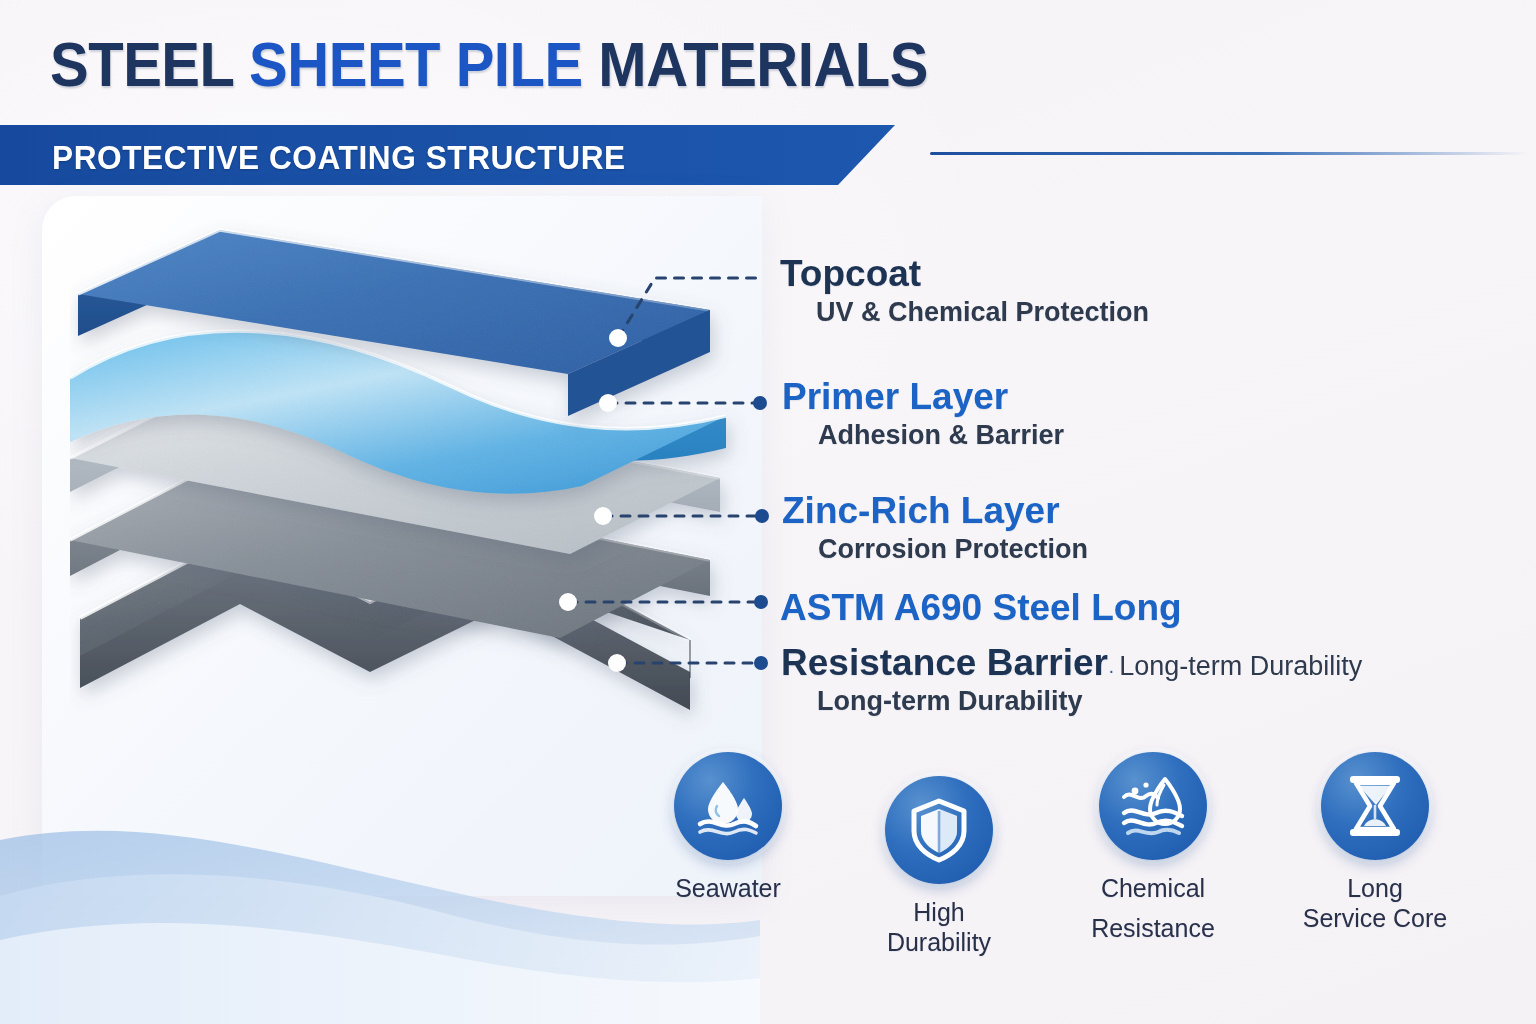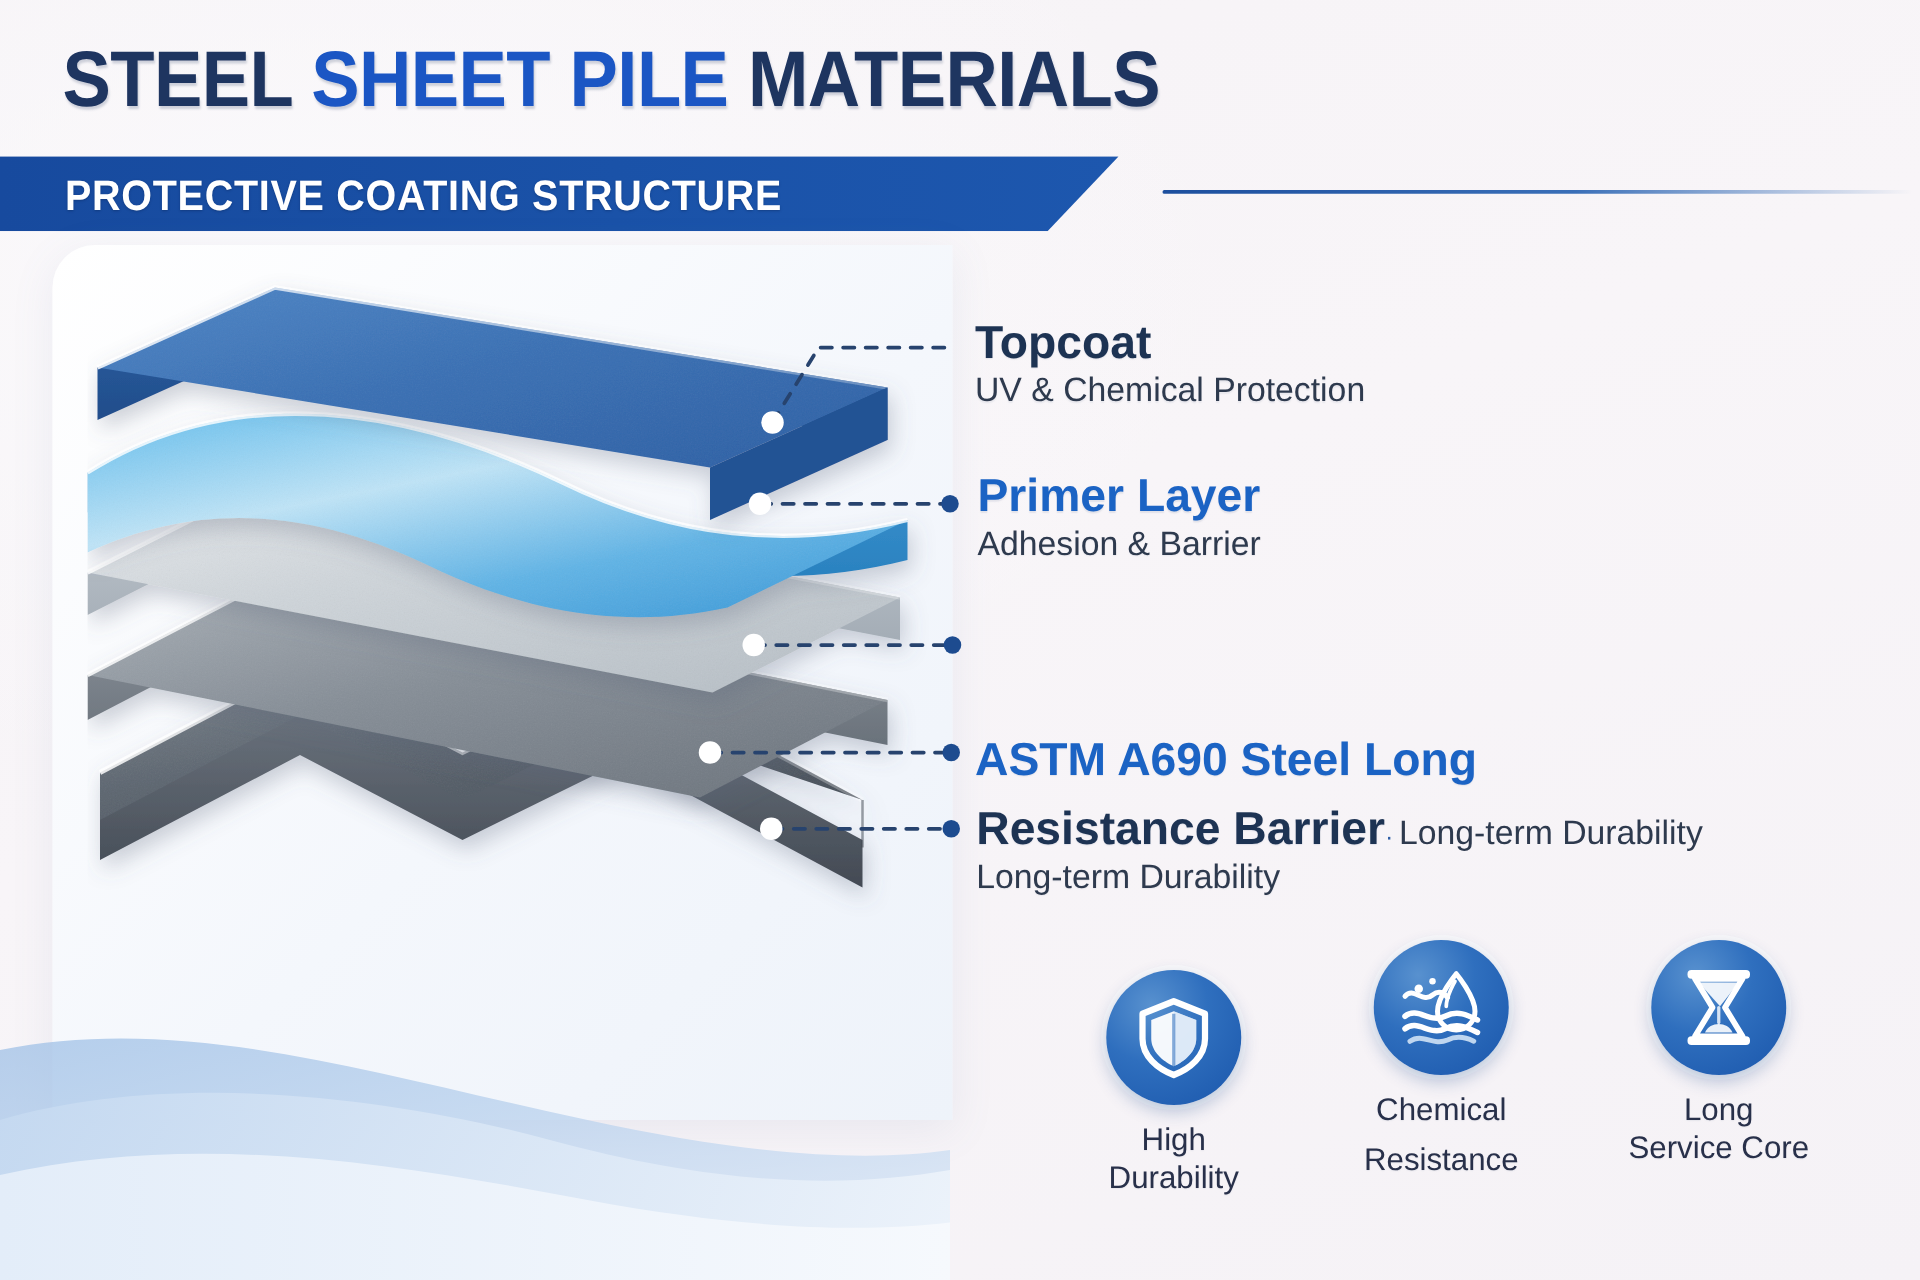--- a/index.html
+++ b/index.html
@@ -64,22 +64,23 @@
   
   .leaders{ position:absolute; left:0; top:0; width:1536px; height:1024px; pointer-events:none; }
 
   
   .cal{ position:absolute; white-space:nowrap; }
   .cal .ttl{
     font-size:37px; font-weight:bold; line-height:1.18;
     text-shadow:0 1px 1px rgba(150,160,180,.22);
   }
   .cal .sub{
-    font-size:27px; font-weight:normal; color:#2e3a4e; line-height:1.22;
+    font-size:27px; font-weight:bold; color:#2e3a4e; line-height:1.22;
     text-shadow:0 1px 1px rgba(160,170,190,.18);
+    margin-left:36px;
   }
   .c-navy{ color:#1d3353; }
   .c-blue{ color:#1b63c4; }
   .inline-extra{ font-size:27px; color:#2e3a4e; font-weight:normal; }
   .mid-dot{ color:#2f5fa6; font-size:20px; vertical-align:middle; }
 
   
   .feat{ position:absolute; width:150px; text-align:center; }
   .feat .circle{
     width:108px; height:108px; border-radius:50%;
@@ -269,33 +270,49 @@
   <div class="cal" style="left:780px; top:252px;">
     <div class="ttl c-navy">Topcoat</div>
     <div class="sub">UV &amp; Chemical Protection</div>
   </div>
 
   <div class="cal" style="left:782px; top:375px;">
     <div class="ttl c-blue">Primer Layer</div>
     <div class="sub">Adhesion &amp; Barrier</div>
   </div>
 
+  <div class="cal" style="left:782px; top:489px;">
+    <div class="ttl c-blue">Zinc-Rich Layer</div>
+    <div class="sub">Corrosion Protection</div>
+  </div>
 
   <div class="cal" style="left:780px; top:586px;">
     <div class="ttl c-blue">ASTM A690 Steel Long</div>
   </div>
 
   <div class="cal" style="left:781px; top:641px;">
     <div>
       <span class="ttl c-navy">Resistance Barrier</span><span class="mid-dot">·</span>
       <span class="inline-extra">Long-term Durability</span>
     </div>
     <div class="sub">Long-term Durability</div>
   </div>
 
+  <div class="feat" style="left:653px; top:752px;">
+    <div class="circle">
+      <svg width="72" height="72" viewBox="0 0 72 72">
+        <path d="M31 12 C 31 12, 16 30, 16 39 a15 15 0 0 0 30 0 C 46 30, 31 12, 31 12 Z" fill="#ffffff" opacity=".96"></path>
+        <path d="M25 36 a7 7 0 0 0 2 10" fill="none" stroke="#8fc2e8" stroke-width="2.4" stroke-linecap="round"></path>
+        <path d="M52 28 C 52 28, 44 39, 44 44 a8 8 0 0 0 16 0 C 60 39, 52 28, 52 28 Z" fill="#ffffff" opacity=".92"></path>
+        <path d="M8 54 C 20 46, 30 60, 42 54 C 52 49, 58 52, 64 56" fill="none" stroke="#ffffff" stroke-width="4.6" stroke-linecap="round"></path>
+        <path d="M8 62 C 20 55, 30 68, 42 62 C 52 57, 58 60, 64 63" fill="none" stroke="#ffffff" stroke-width="3.6" stroke-linecap="round" opacity=".85"></path>
+      </svg>
+    </div>
+    <div class="cap">Seawater</div>
+  </div>
 
   <div class="feat" style="left:864px; top:776px;">
     <div class="circle">
       <svg width="70" height="70" viewBox="0 0 70 70">
         <path d="M35 6 L60 16 V36 C60 50, 48 60, 35 65 C22 60, 10 50, 10 36 V16 Z" fill="none" stroke="#ffffff" stroke-width="5" stroke-linejoin="round"></path>
         <path d="M35 14 L53 21 V36 C53 46, 44 54, 35 58 C26 54, 17 46, 17 36 V21 Z" fill="#ffffff" opacity=".95"></path>
         <path d="M35 14 L53 21 V36 C53 46, 44 54, 35 58 Z" fill="#c9ddf2" opacity=".55"></path>
         <path d="M35 16 V58" stroke="#2f6fbe" stroke-width="2.6" opacity=".55"></path>
       </svg>
     </div>

